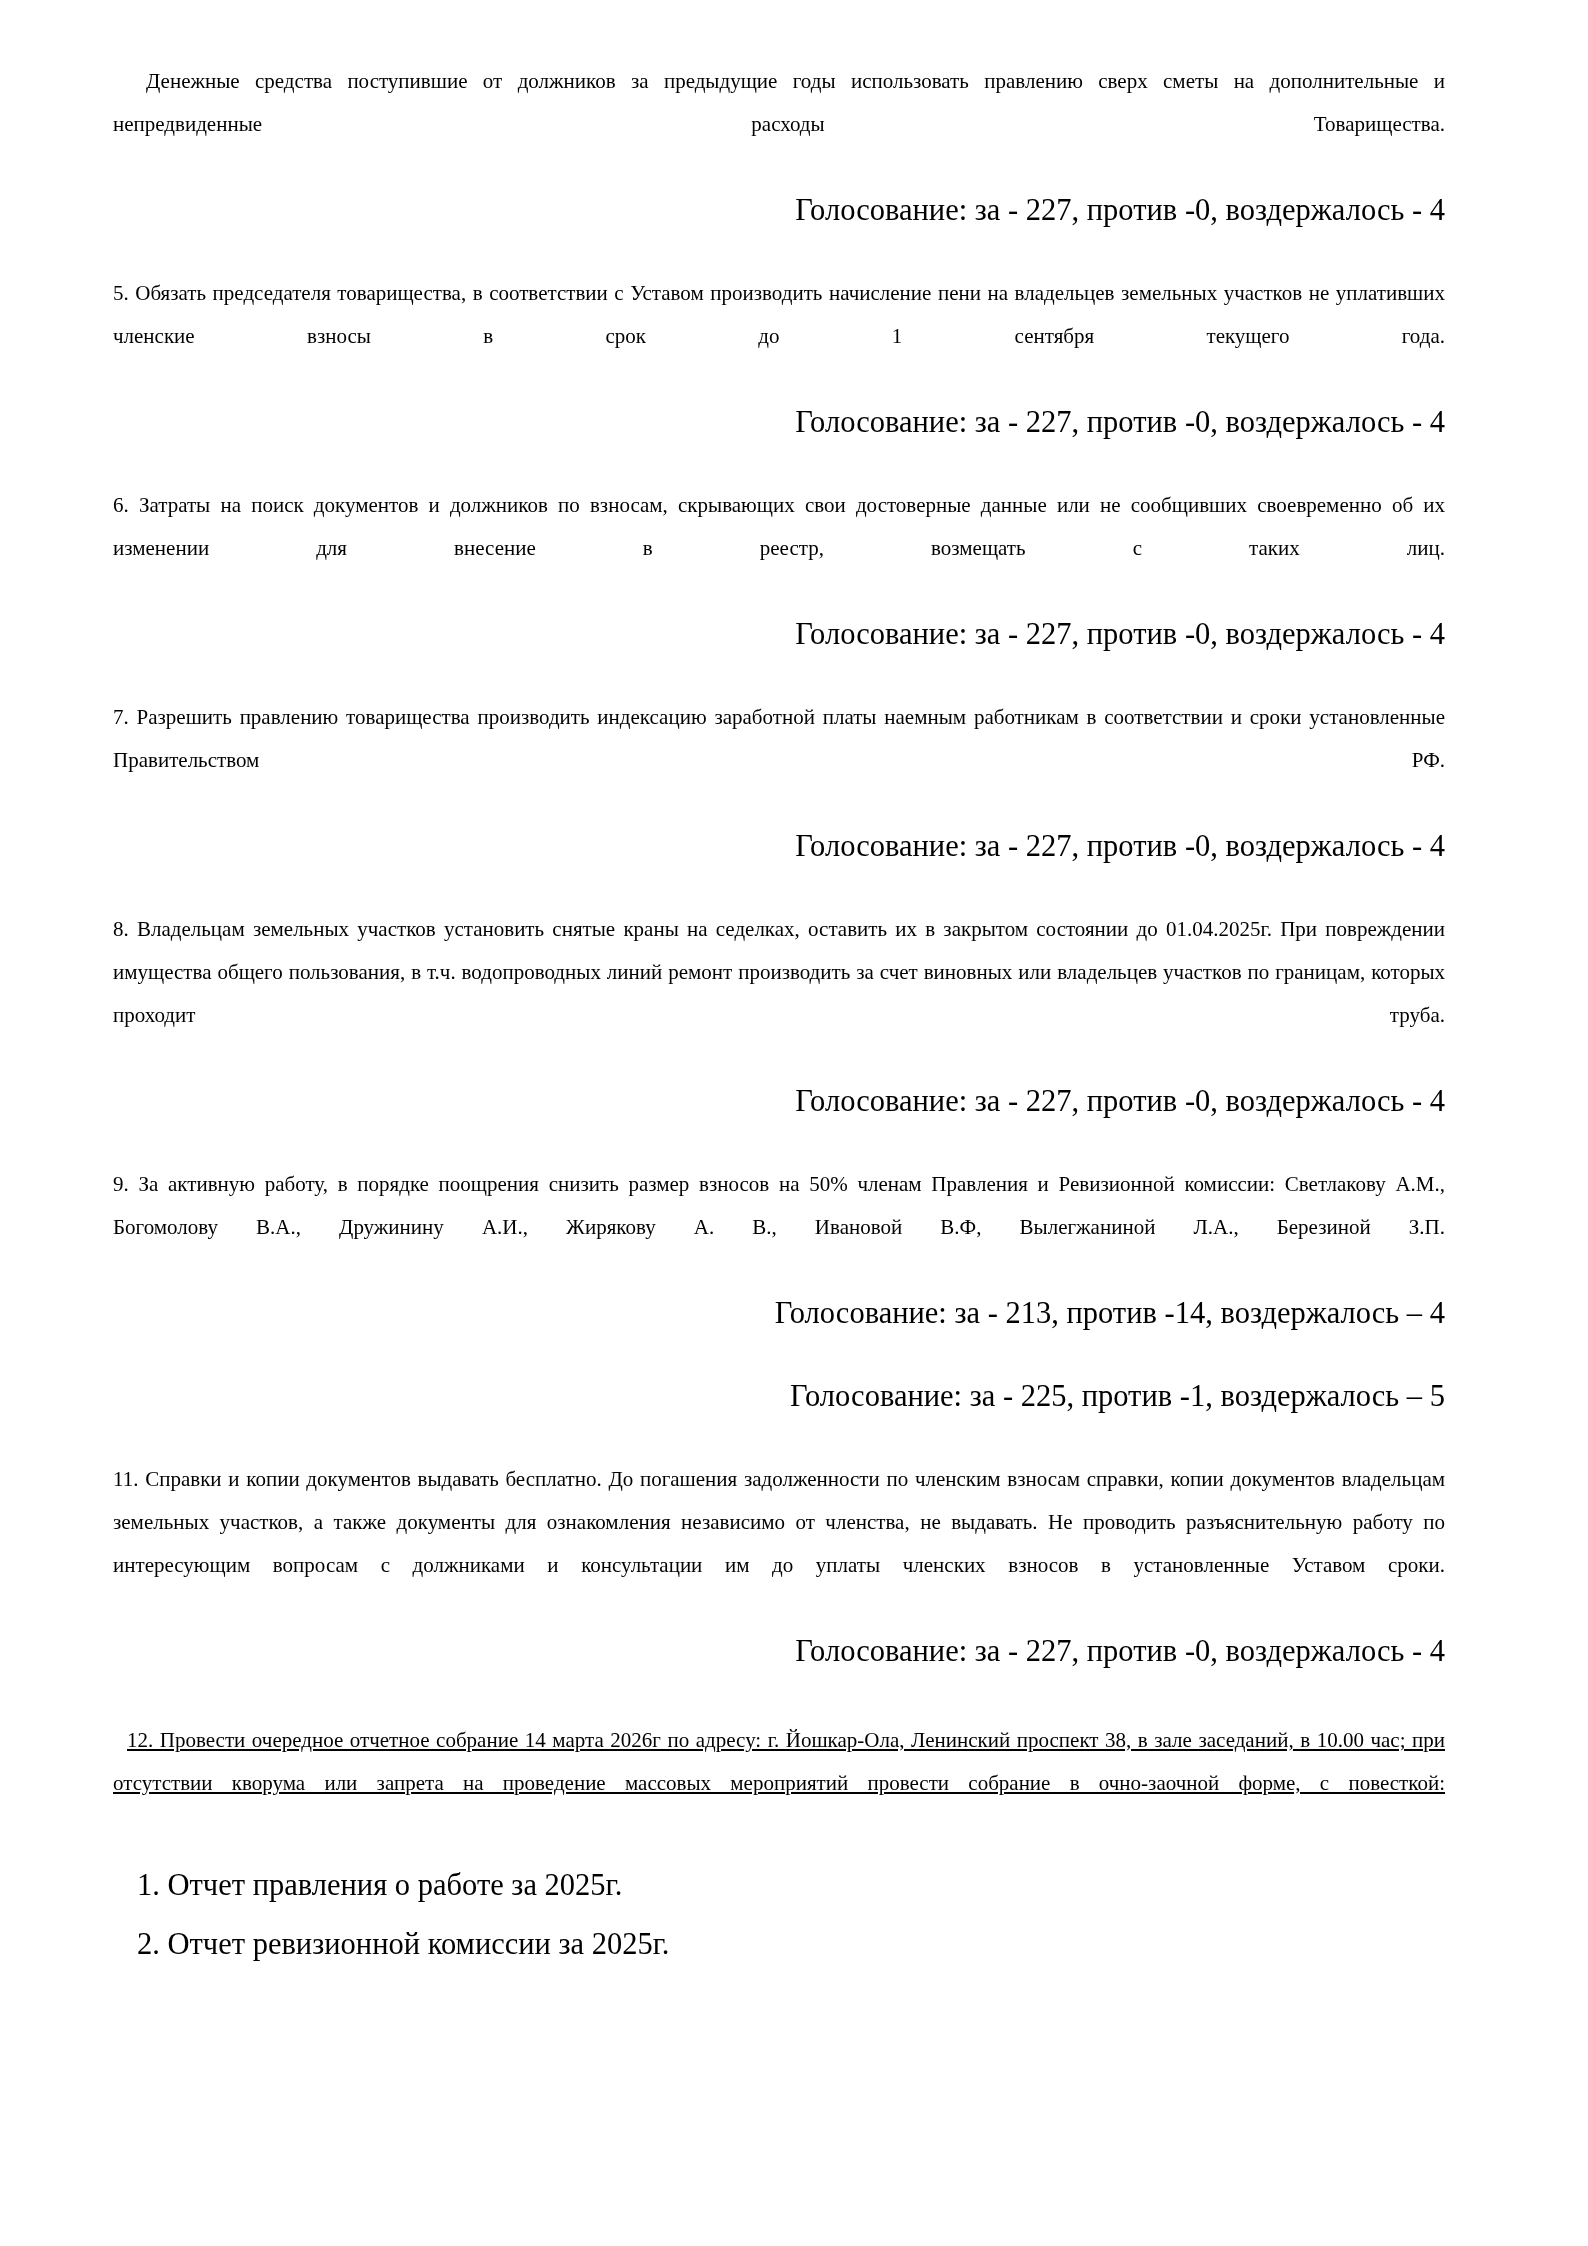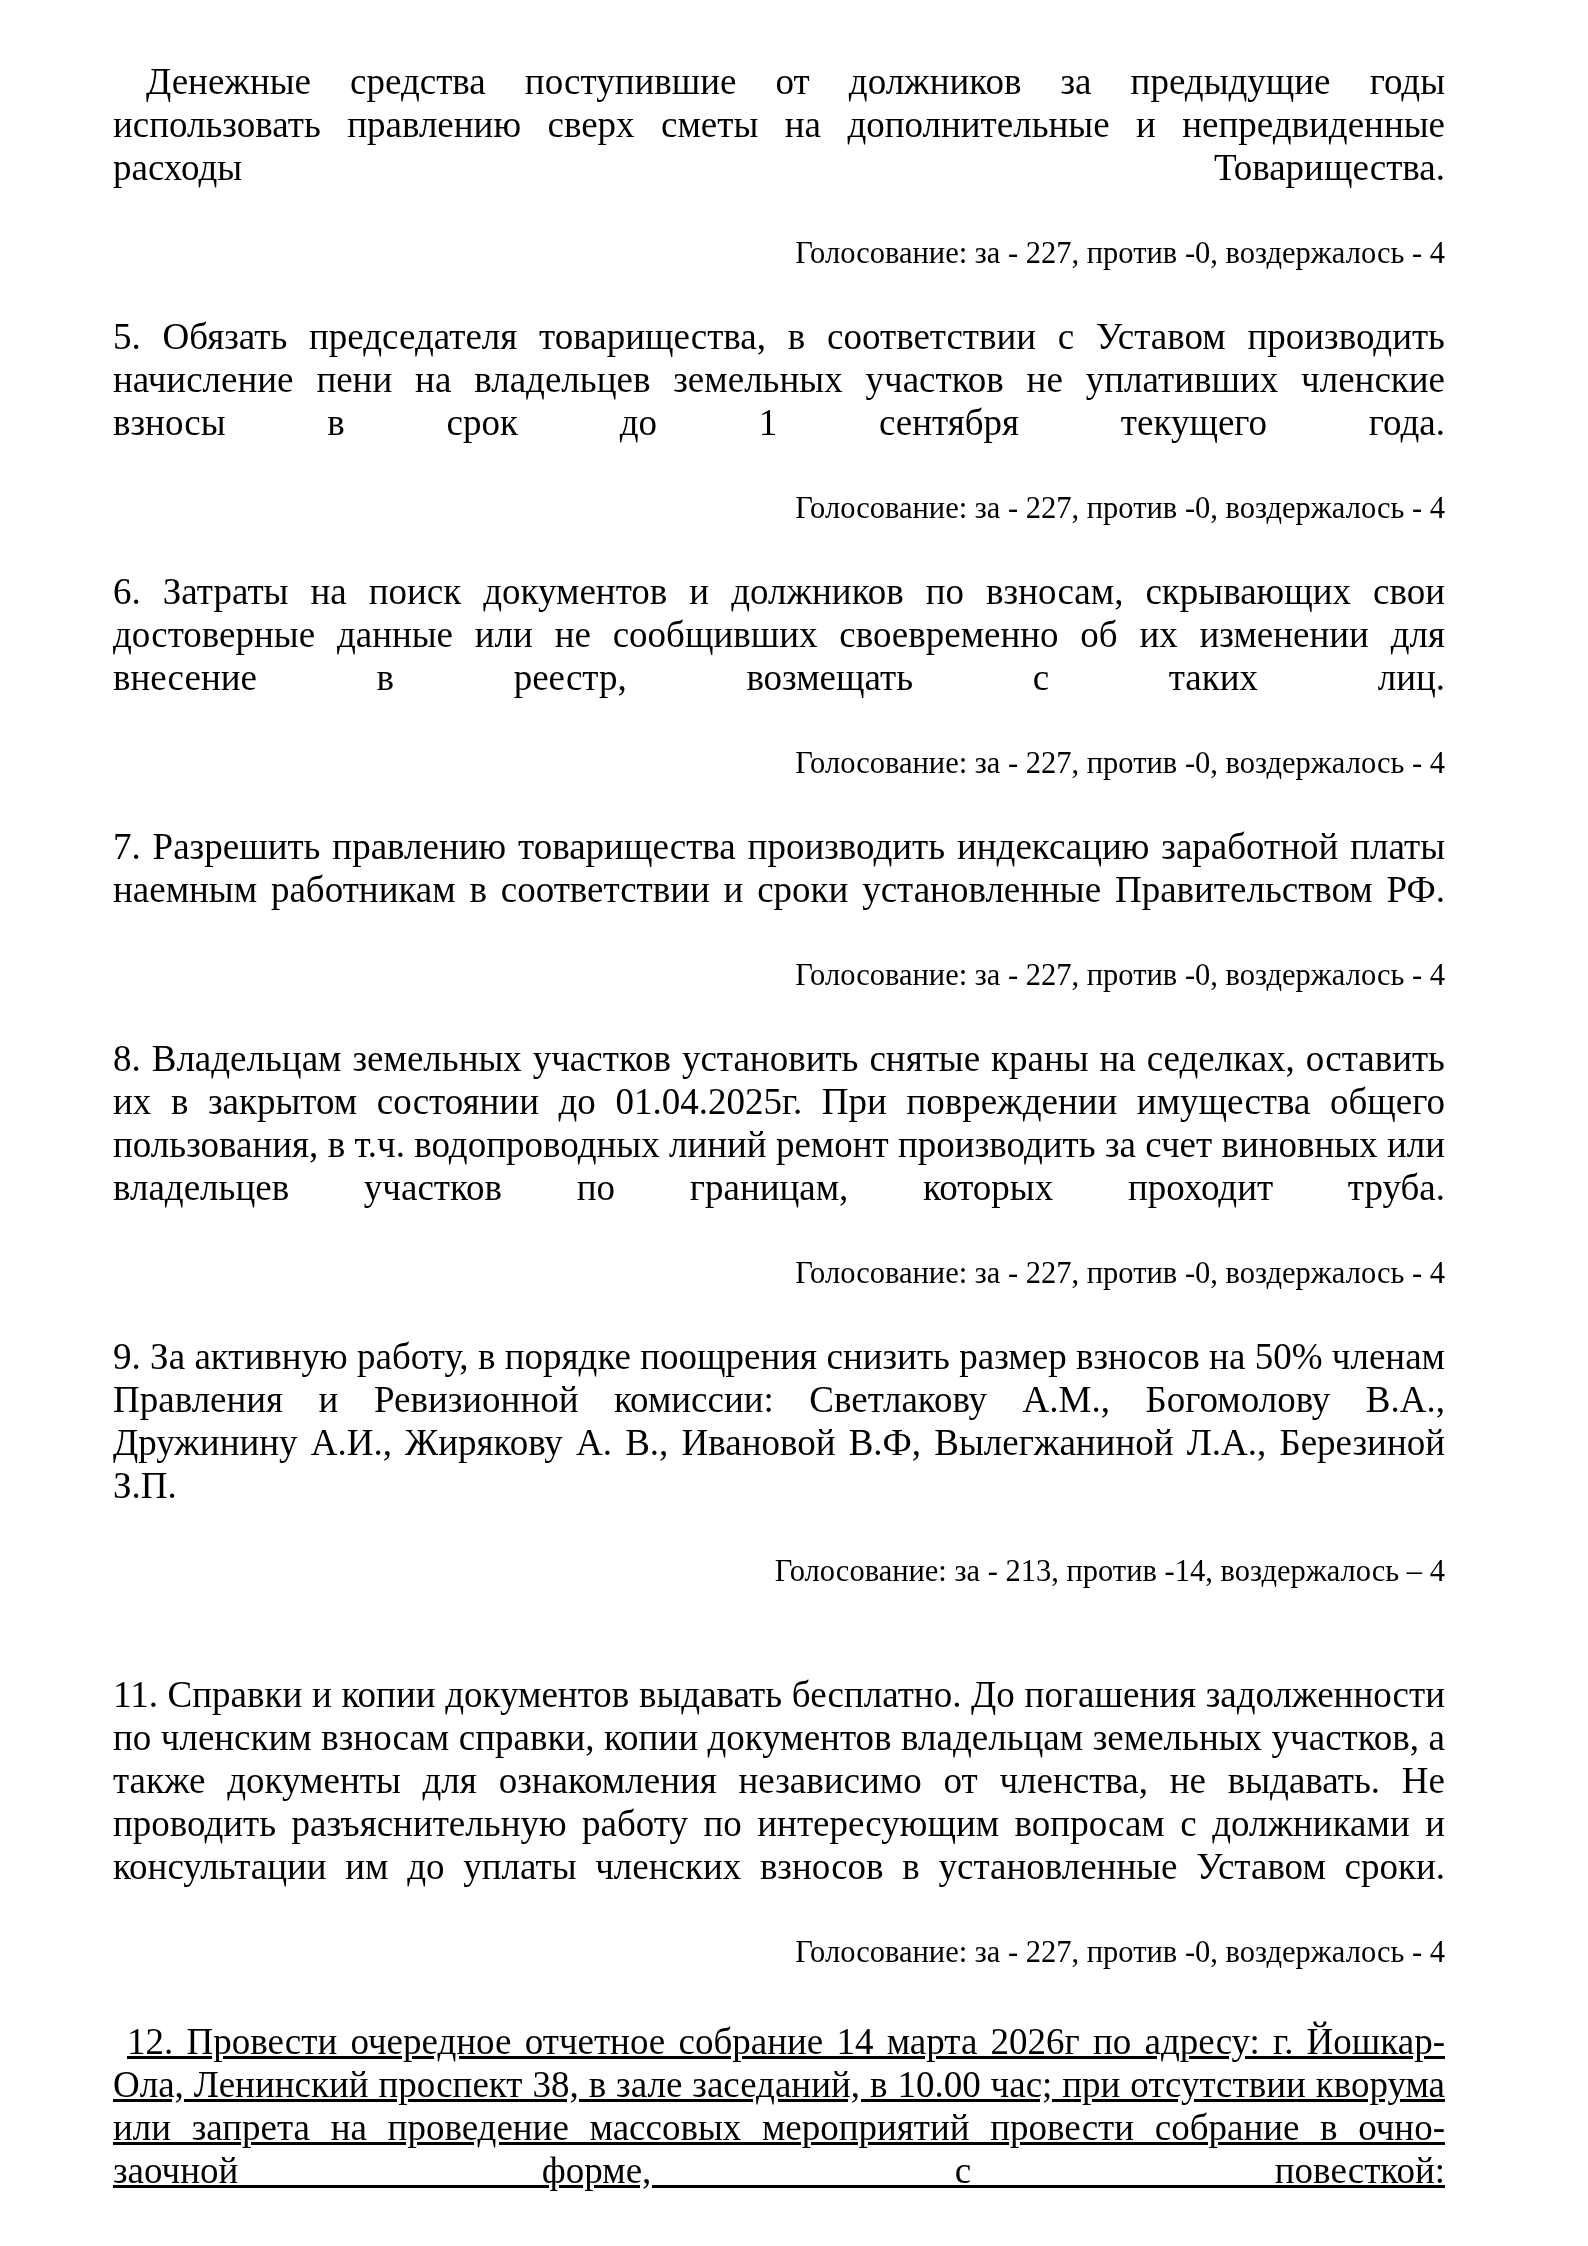--- a/index.html
+++ b/index.html
@@ -21,21 +21,21 @@
     height: 2246px;
     background: #ffffff;
     box-sizing: border-box;
     padding: 60px 143px 0 113px;
   }
   .doc-body {
     width: 1332px;
   }
   
   .para {
-    font-size: 37px;
+    font-size: 21px;
     line-height: 43px;
     text-align: justify;
     text-justify: inter-word;
     margin: 0;
     hyphens: none;
   }
   .para.indent-first {
     text-indent: 33px;
   }
   .para.indent-first-sm {
@@ -102,20 +102,21 @@
     <p class="para noindent">8. Владельцам земельных участков установить снятые краны на седелках, оставить их в закрытом состоянии до 01.04.2025г.  При повреждении имущества общего пользования, в т.ч. водопроводных линий ремонт производить за счет виновных или владельцев участков по границам, которых проходит труба.</p>
     <p class="vote i60">Голосование: за - 227, против -0, воздержалось - 4</p>
 
     <div class="gap-md"></div>
 
     <p class="para noindent">9. За активную работу, в порядке поощрения снизить размер взносов  на 50%  членам Правления и Ревизионной комиссии: Светлакову А.М., Богомолову В.А., Дружинину А.И., Жирякову А. В., Ивановой В.Ф,  Вылегжаниной Л.А.,  Березиной З.П.</p>
     <p class="vote i60">Голосование: за - 213, против -14, воздержалось – 4</p>
 
     <div class="gap-md"></div>
 
+    <p class="vote i100">Голосование: за - 225, против -1, воздержалось – 5</p>
 
     <div class="gap-md"></div>
 
     <p class="para noindent">11. Справки и копии документов   выдавать бесплатно. До    погашения задолженности по членским взносам справки, копии документов   владельцам земельных участков, а также документы для ознакомления независимо от членства, не выдавать. Не проводить разъяснительную работу по интересующим вопросам с должниками и консультации им до уплаты членских взносов в установленные Уставом сроки.</p>
     <p class="vote i115">Голосование: за - 227, против -0, воздержалось - 4</p>
 
     <div class="gap-lg"></div>
 
     <p class="para indent-first-sm">12.  Провести очередное отчетное собрание 14 марта 2026г по адресу: г. Йошкар-Ола, Ленинский проспект 38, в зале заседаний, в 10.00 час; при отсутствии кворума или запрета на проведение массовых мероприятий  провести  собрание в очно-заочной форме, с повесткой:</p>
     <p class="sub-item">1. Отчет правления о работе за 2025г.</p>

